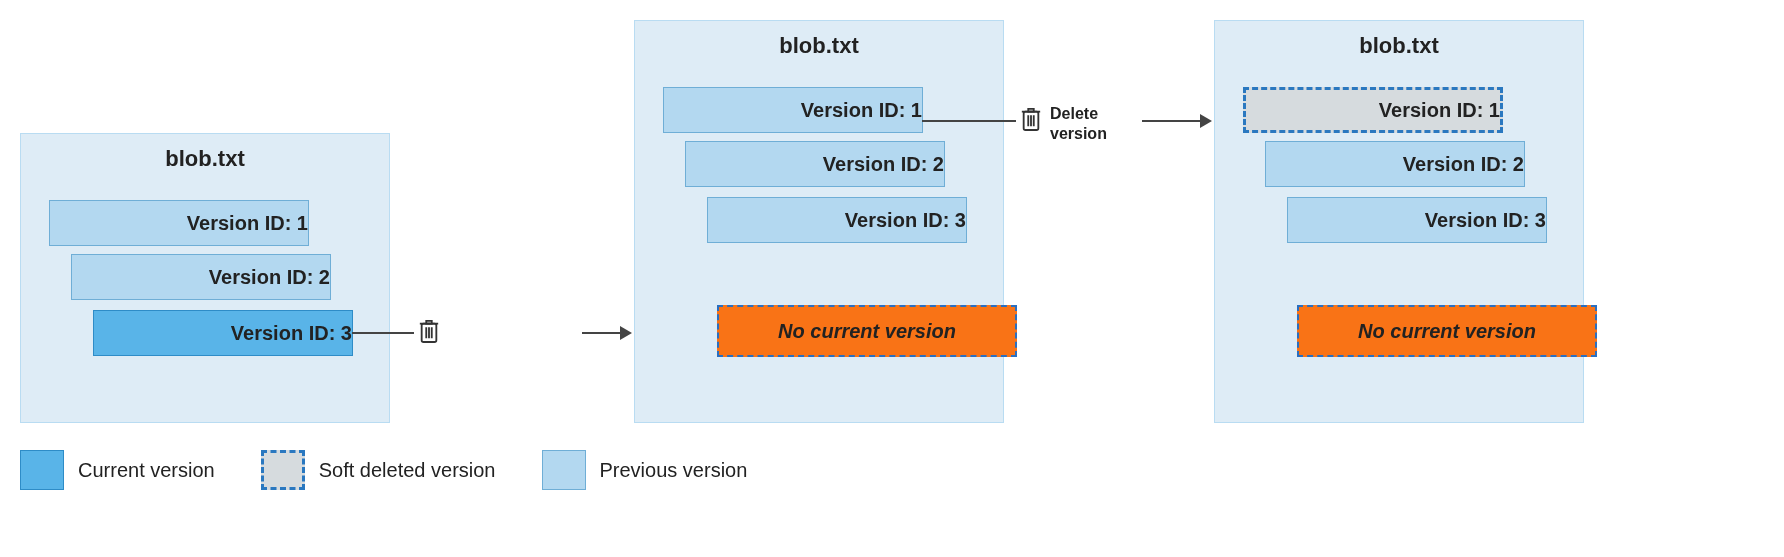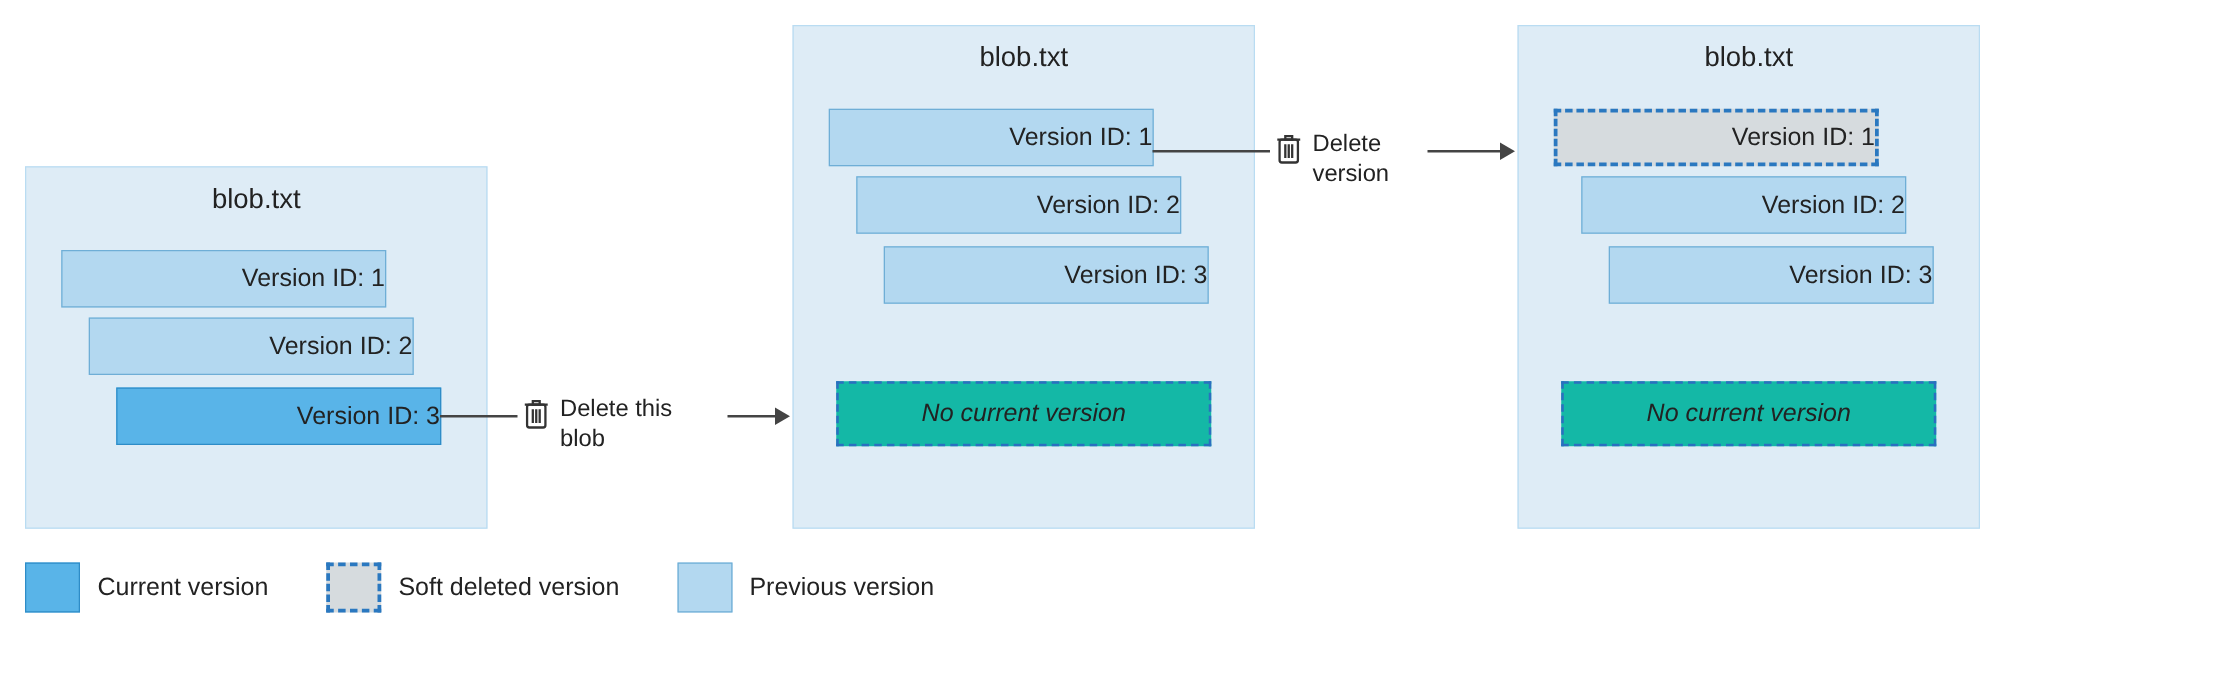--- a/index.html
+++ b/index.html
@@ -12,20 +12,21 @@
   }
   .canvas {
     position: relative;
     width: 1744px;
     height: 517px;
   }
   .panel {
     position: absolute;
     background: #deecf6;
     border: 1px solid #b9dcf2;
+    font-weight: bold;
   }
   .panel-title {
     position: absolute;
     top: 12px;
     left: 0;
     right: 0;
     text-align: center;
     font-size: 22px;
   }
   
@@ -51,39 +52,40 @@
   .no-current {
     position: absolute;
     width: 300px;
     height: 52px;
     border: 2px dashed #2a6fc0;
     display: flex;
     align-items: center;
     justify-content: center;
     font-style: italic;
     font-size: 20px;
-    background: #14b8a6;
+    background: #f97316;
+    margin-left: 48px;
   }
   
   .arrow-line {
     position: absolute;
     height: 2px;
     background: #444;
   }
   .arrow-head {
     position: absolute;
     width: 0; height: 0;
     border-top: 7px solid transparent;
     border-bottom: 7px solid transparent;
     border-left: 12px solid #444;
   }
   .action-label {
     position: absolute;
-    font-weight: 400;
-    font-size: 19px;
+    font-weight: 700;
+    font-size: 16px;
     line-height: 1.25;
   }
   .trash-icon {
     position: absolute;
     width: 22px;
     height: 26px;
   }
   
   .legend {
     position: absolute;
@@ -123,23 +125,20 @@
 
   <div class="arrow-line" style="left:332px; top:312px; width:62px;"></div>
   <div class="trash-icon" style="left:398px; top:298px;">
     <svg viewBox="0 0 24 28" width="22" height="26">
       <rect x="4" y="6" width="16" height="20" rx="2" fill="none" stroke="#333" stroke-width="2"></rect>
       <path d="M2 6 H22" stroke="#333" stroke-width="2"></path>
       <path d="M9 3 H15 V6 H9 Z" fill="none" stroke="#333" stroke-width="2"></path>
       <path d="M9 10 V22 M12 10 V22 M15 10 V22" stroke="#333" stroke-width="2"></path>
     </svg>
   </div>
-  <div class="action-label" style="left:428px; top:296px; width:130px;">
-    <span>Delete this blob</span>
-  </div>
   <div class="arrow-line" style="left:562px; top:312px; width:38px;"></div>
   <div class="arrow-head" style="left:600px; top:306px;"></div>
 
   <div class="panel" style="left:614px; top:0px; width:370px; height:403px;">
     <div class="panel-title">blob.txt</div>
     <div class="vcard" style="left:28px; top:66px;">
       <span>Version ID: 1</span>
     </div>
     <div class="vcard" style="left:50px; top:120px;">
       <span>Version ID: 2</span>

